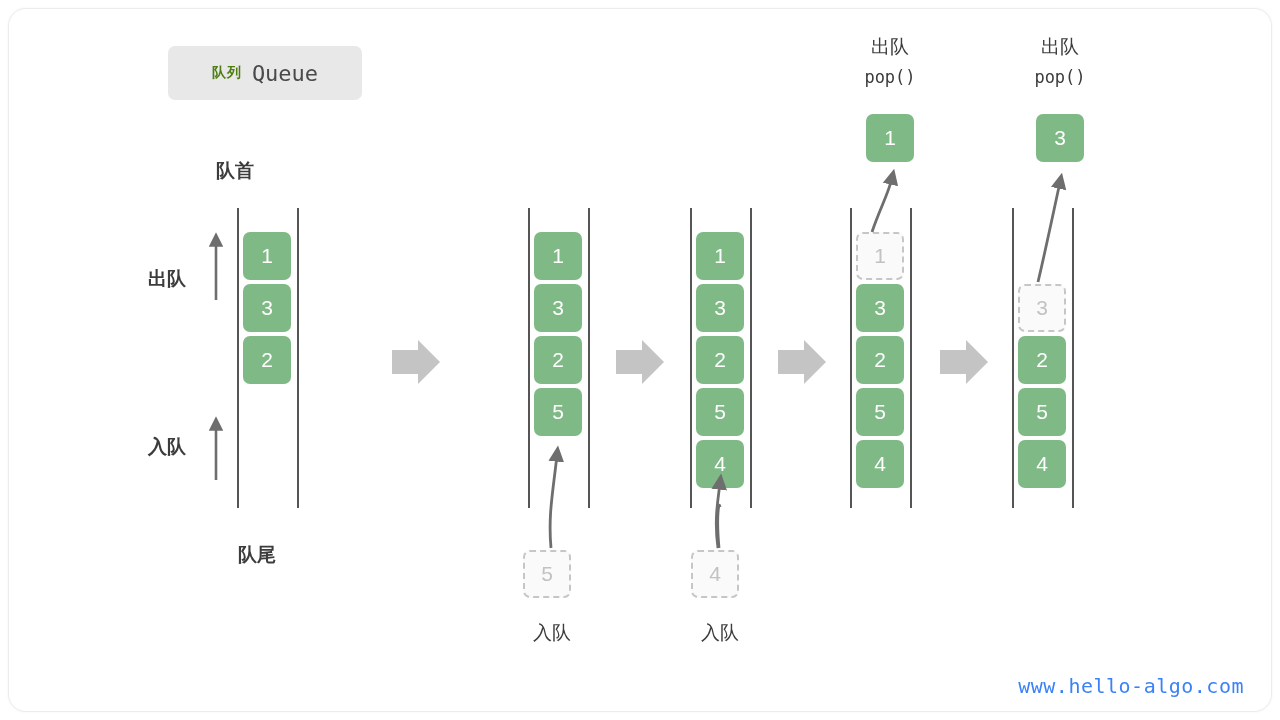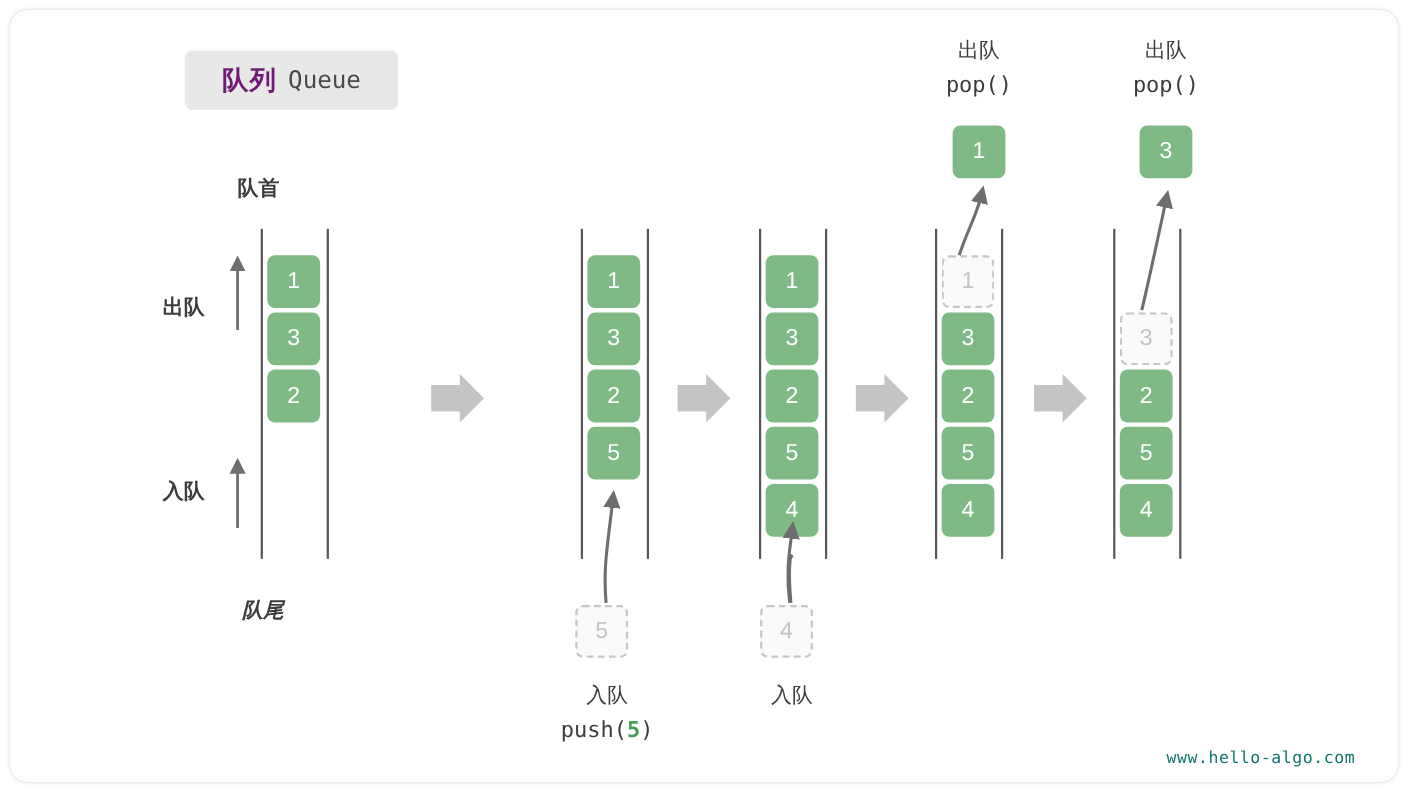--- a/index.html
+++ b/index.html
@@ -36,23 +36,23 @@
     width: 194px;
     height: 54px;
     background: #e8e8e8;
     border-radius: 7px;
     display: flex;
     align-items: center;
     justify-content: center;
     gap: 10px;
   }
   .title-cn {
-    font-size: 24px;
+    font-size: 14px;
     font-weight: bold;
-    color: #701a75;
+    color: #4d7c0f;
     letter-spacing: 1px;
   }
   .title-en {
     font-size: 22px;
     color: #4a4a4a;
     font-family: "DejaVu Sans Mono", "Liberation Mono", monospace;
     text-align: center;
   }
 
   
@@ -69,21 +69,21 @@
     white-space: nowrap;
     color: #3c3c3c;
   }
   .op-cn {
     font-size: 19px;
     font-weight: normal;
     line-height: 30px;
     display: block;
   }
   .op-code {
-    font-size: 20px;
+    font-size: 17px;
     font-family: "DejaVu Sans Mono", "Liberation Mono", monospace;
     line-height: 30px;
     display: block;
     color: #3c3c3c;
   }
   .op-code .num { color: #42a05b; font-weight: bold; }
 
   
   .rail {
     position: absolute;
@@ -118,41 +118,41 @@
     left: 0;
     top: 0;
     width: 1280px;
     height: 720px;
     pointer-events: none;
   }
 
   
   .watermark {
     position: absolute;
-    right: 48px;
+    right: 36px;
     bottom: 22px;
-    font-size: 15px;
-    color: #0f766e;
+    font-size: 20px;
+    color: #3b82f6;
     font-family: "DejaVu Sans Mono", "Liberation Mono", monospace;
     letter-spacing: 0.5px;
   }
 </style>
 </head>
 <body>
 
 <div id="stage">
   <div class="card"></div>
 
   <div class="title-badge">
     <span class="title-cn">队列</span>
     <span class="title-en">Queue</span>
   </div>
 
   <div class="cn-label" style="left:216px; top:158px;">队首</div>
-  <div class="cn-label" style="left:220px; top:542px;font-style:italic;">队尾</div>
+  <div class="cn-label" style="left:238px; top:542px;">队尾</div>
 
   <div class="cn-label" style="left:148px; top:266px;">出队</div>
   <div class="cn-label" style="left:148px; top:434px;">入队</div>
 
   <div class="op-label" style="left:815px; top:32px; width:150px;">
     <span class="op-cn">出队</span>
     <span class="op-code"><span>pop(</span><span class="num"></span><span>)</span></span>
   </div>
   <div class="op-label" style="left:985px; top:32px; width:150px;">
     <span class="op-cn">出队</span>
@@ -170,21 +170,20 @@
 
   <div class="rail" style="left:528px; top:208px; height:300px;"></div>
   <div class="rail" style="left:588px; top:208px; height:300px;"></div>
   <div class="box" style="left:534px; top:232px;">1</div>
   <div class="box" style="left:534px; top:284px;">3</div>
   <div class="box" style="left:534px; top:336px;">2</div>
   <div class="box" style="left:534px; top:388px;">5</div>
   <div class="box ghost" style="left:523px; top:550px;">5</div>
   <div class="op-label" style="left:462px; top:618px; width:180px;">
     <span class="op-cn">入队</span>
-    <span class="op-code"><span>push(</span><span class="num">5</span><span>)</span></span>
   </div>
 
   <div class="rail" style="left:690px; top:208px; height:300px;"></div>
   <div class="rail" style="left:750px; top:208px; height:300px;"></div>
   <div class="box" style="left:696px; top:232px;">1</div>
   <div class="box" style="left:696px; top:284px;">3</div>
   <div class="box" style="left:696px; top:336px;">2</div>
   <div class="box" style="left:696px; top:388px;">5</div>
   <div class="box" style="left:696px; top:440px;">4</div>
   <div class="box ghost" style="left:691px; top:550px;">4</div>

